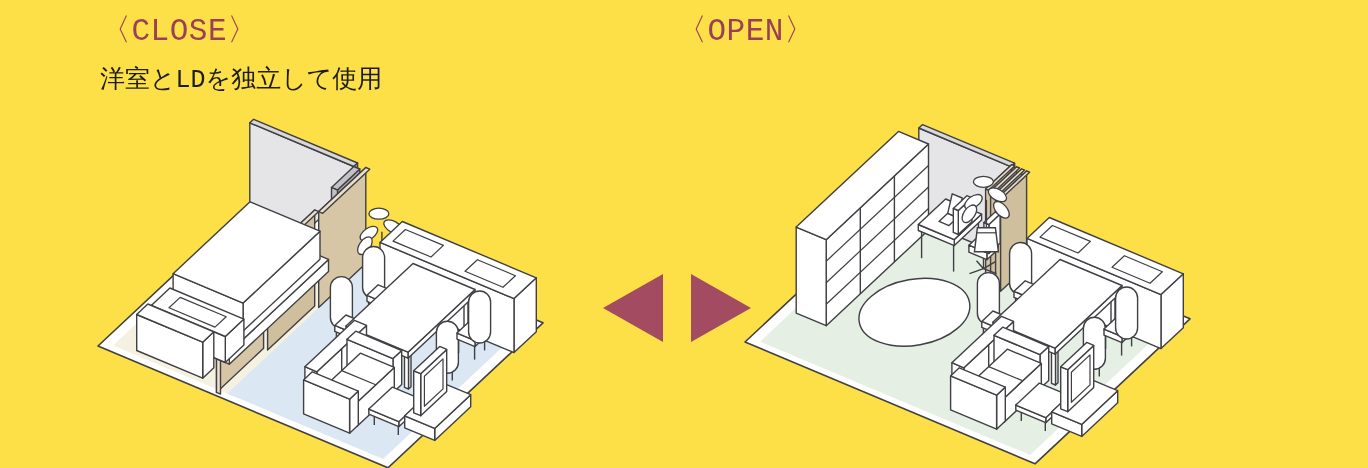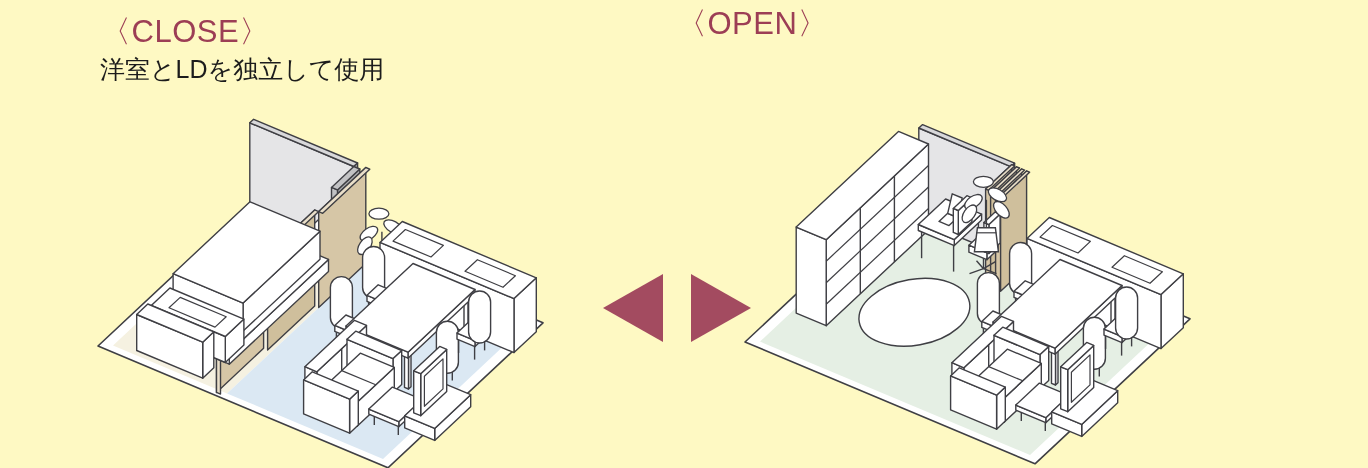--- a/index.html
+++ b/index.html
@@ -1,22 +1,22 @@
 <!DOCTYPE html>
 <html style="--accent: #9c3e55; --arrow: #a34b60; --text: #1c1c1c; --line: #3f3f44; --white: #ffffff; --wall_gray: #e5e5e7; --wall_top: #d8d8da; --wall_dark: #a9a9ab; --wall_dark_top: #c2c2c4; --floor_cream: #f5f1e1; --floor_blue: #dbe8f3; --floor_green: #e5efe4; --door_tan: #d6c6a6; --door_tan_dark: #cfbf9c; --door_edge: #eadfc9;"><head>
 <meta charset="utf-8">
 <style>
   html,body{margin:0;padding:0;background:#fff;}
-  .stage{position:relative;width:1368px;height:468px;background:#fef9c3;overflow:hidden;
-         font-family:Liberation Sans, sans-serif;}
+  .stage{position:relative;width:1368px;height:468px;background:#fde047;overflow:hidden;
+         font-family:Liberation Mono, monospace;}
   .panel-header{position:absolute;z-index:2;}
   .panel-header.close{left:100px;top:14px;}
-  .panel-header.open{left:676px;top:6px;}
+  .panel-header.open{left:676px;top:14px;}
   .panel-title{font-size:31px;line-height:1.15;color:var(--accent,#9c3e55);letter-spacing:.5px;}
-  .panel-subtitle{font-size:25px;line-height:1.2;color:var(--text,#1c1c1c);margin-top:4px;}
+  .panel-subtitle{font-size:25px;line-height:1.2;color:var(--text,#1c1c1c);margin-top:16px;}
   #scene{position:absolute;left:0;top:0;z-index:1;}
   .tri{position:absolute;width:0;height:0;z-index:2;}
   .tri-left{left:603px;top:274px;border-top:34px solid transparent;border-bottom:34px solid transparent;
             border-right:60px solid var(--arrow,#a34b60);}
   .tri-right{left:691px;top:274px;border-top:34px solid transparent;border-bottom:34px solid transparent;
              border-left:60px solid var(--arrow,#a34b60);}
 </style>
 </head>
 <body>
 

